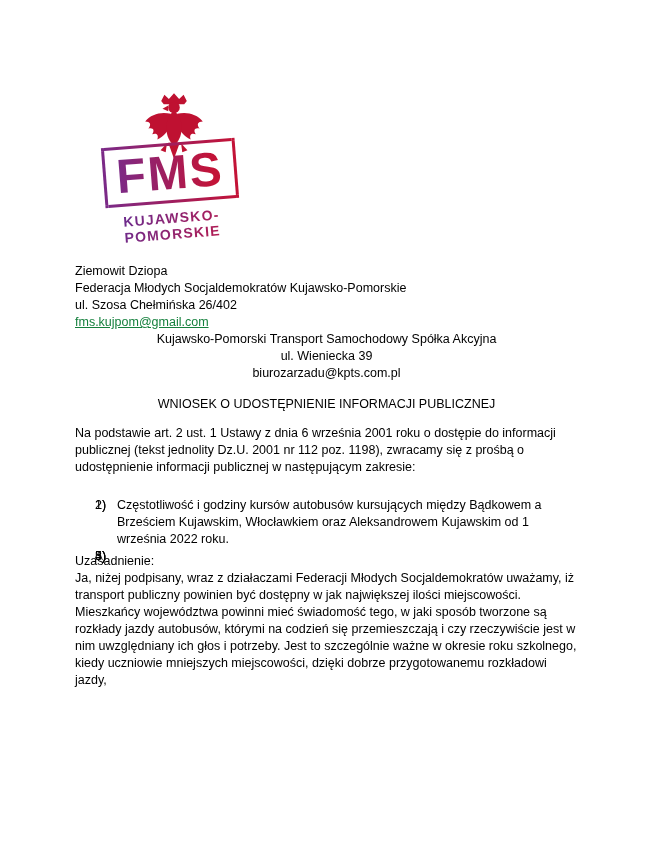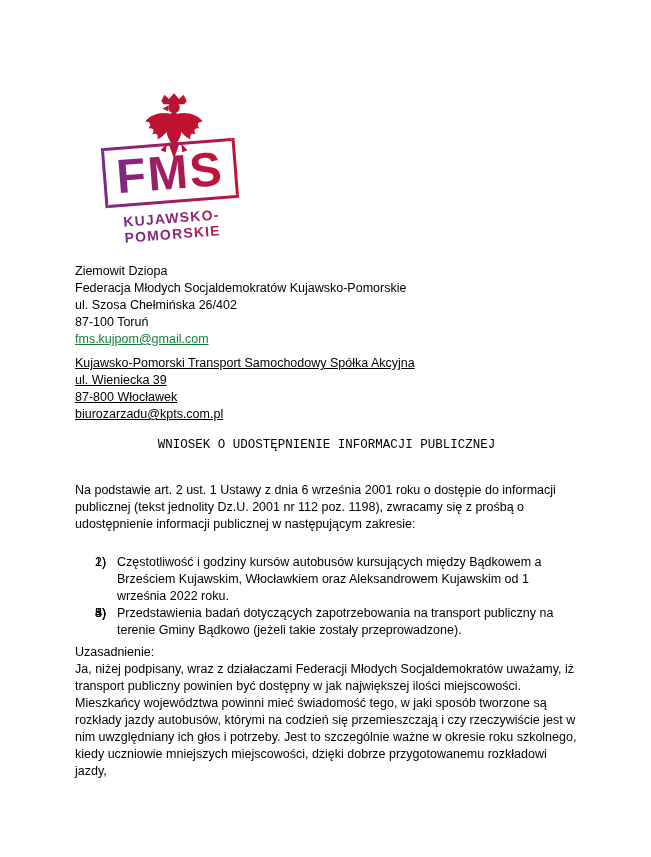--- a/index.html
+++ b/index.html
@@ -35,23 +35,23 @@
     -webkit-background-clip:text; background-clip:text;
     -webkit-text-fill-color:transparent;
   }
   
   .content {
     position:absolute; left:75px; top:0; width:503px;
     font-size:12.5px; line-height:17px; color:#000;
   }
   .sender { margin-top:263px; }
   .email-link { color:#15803d; text-decoration:underline; }
-  .recipient { margin-top:7px; text-align:left;text-decoration:underline; }
-  .doc-title { margin-top:14px; text-align:center;font-family:Liberation Mono, monospace; }
-  .intro { margin-top:28px; }
+  .recipient { text-align:center; }
+  .doc-title { margin-top:14px; text-align:center; }
+  .intro { margin-top:12px; }
   .list { margin-top:21px; }
   .item { position:relative; padding-left:42px; }
   .item .num { position:absolute; left:20px; top:0; }
   .just-heading { margin-top:5px; font-weight:normal; }
 </style>
 </head>
 <body>
 
 <div class="page">
 
@@ -77,28 +77,26 @@
       <div>POMORSKIE</div>
     </div>
   </div>
 
   <div class="content">
 
     <div class="sender">
       <div>Ziemowit Dziopa</div>
       <div>Federacja Młodych Socjaldemokratów Kujawsko-Pomorskie</div>
       <div>ul. Szosa Chełmińska 26/402</div>
-      <div>87-100 Toruń</div>
       <div><a class="email-link" href="#">fms.kujpom@gmail.com</a></div>
     </div>
 
     <div class="recipient">
       <div>Kujawsko-Pomorski Transport Samochodowy Spółka Akcyjna</div>
       <div>ul. Wieniecka 39</div>
-      <div>87-800 Włocławek</div>
       <div>biurozarzadu@kpts.com.pl</div>
     </div>
 
     <div class="doc-title">WNIOSEK O UDOSTĘPNIENIE INFORMACJI PUBLICZNEJ</div>
 
     <p class="intro">Na podstawie art. 2 ust. 1 Ustawy z dnia 6 września 2001 roku o dostępie do informacji publicznej (tekst jednolity Dz.U. 2001 nr 112 poz. 1198), zwracamy się z prośbą o udostępnienie informacji publicznej w następującym zakresie:</p>
 
     <div class="list">
       <div class="item">
         <span class="num">1)</span>
@@ -108,21 +106,20 @@
         <span class="txt">Częstotliwość i godziny kursów autobusów kursujących między Bądkowem a Brześciem Kujawskim, Włocławkiem oraz Aleksandrowem Kujawskim od 1 września 2022 roku.</span>
       </div>
       <div class="item">
         <span class="num">3)</span>
       </div>
       <div class="item">
         <span class="num">4)</span>
       </div>
       <div class="item">
         <span class="num">5)</span>
-        <span class="txt">Przedstawienia badań dotyczących zapotrzebowania na transport publiczny na terenie Gminy Bądkowo (jeżeli takie zostały przeprowadzone).</span>
       </div>
     </div>
 
     <div class="just-heading">Uzasadnienie:</div>
     <p class="just-body">Ja, niżej podpisany, wraz z działaczami Federacji Młodych Socjaldemokratów uważamy, iż transport publiczny powinien być dostępny w jak największej ilości miejscowości. Mieszkańcy województwa powinni mieć świadomość tego, w jaki sposób tworzone są rozkłady jazdy autobusów, którymi na codzień się przemieszczają i czy rzeczywiście jest w nim uwzględniany ich głos i potrzeby. Jest to szczególnie ważne w okresie roku szkolnego, kiedy uczniowie mniejszych miejscowości, dzięki dobrze przygotowanemu rozkładowi jazdy,</p>
 
   </div>
 </div>
 
 </body></html>

